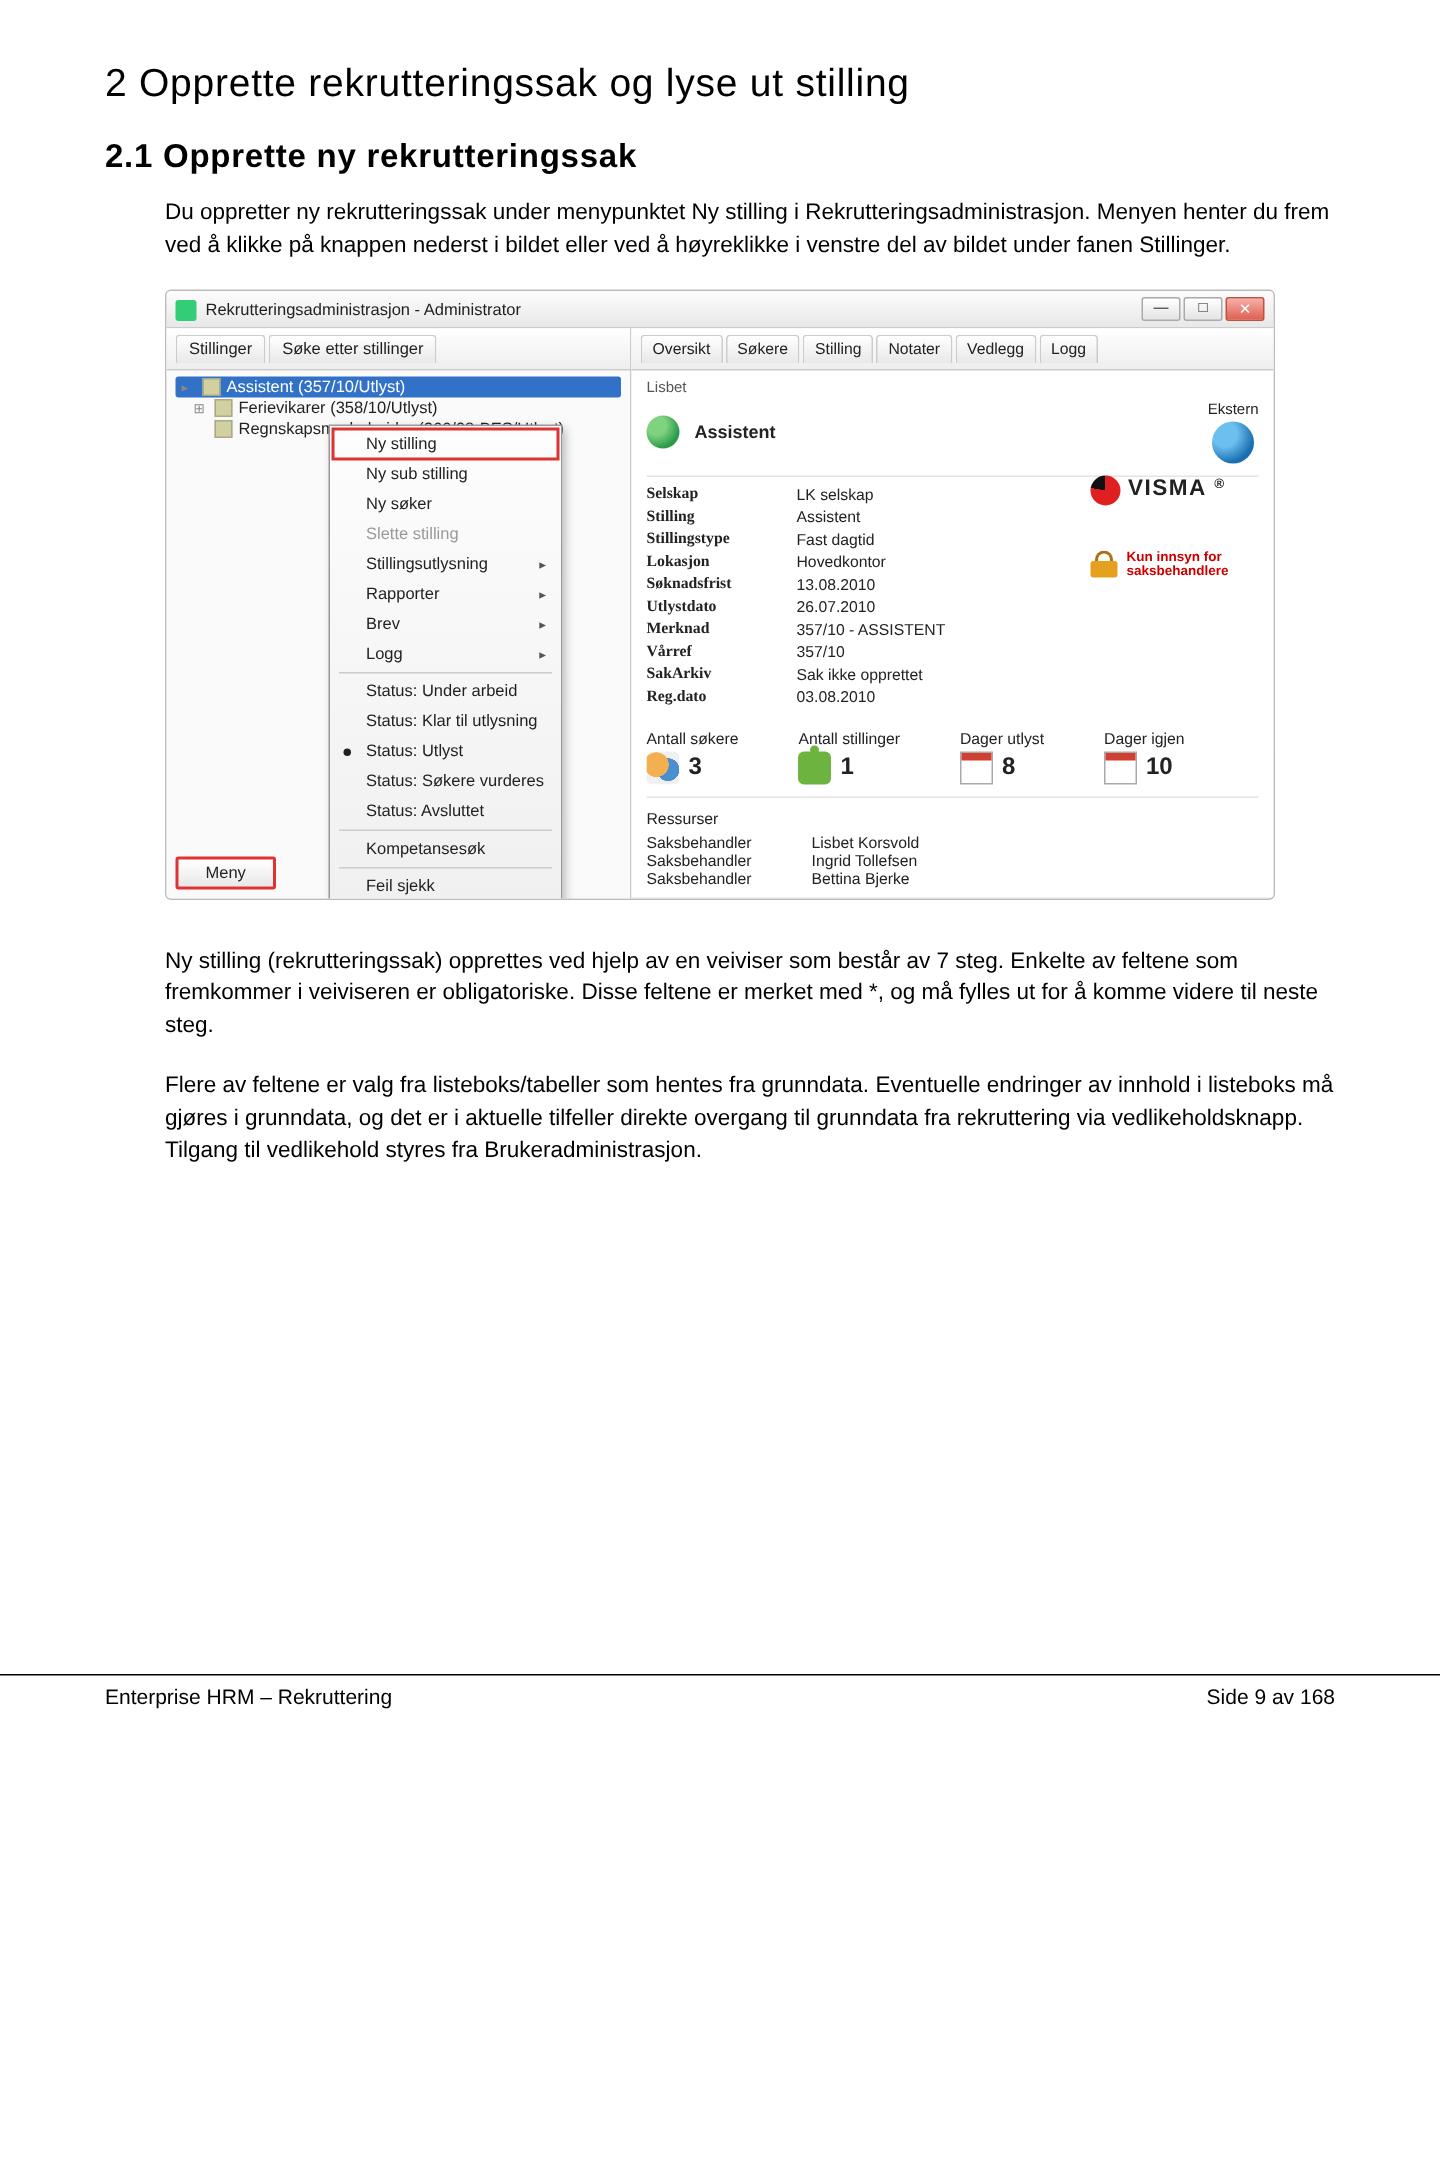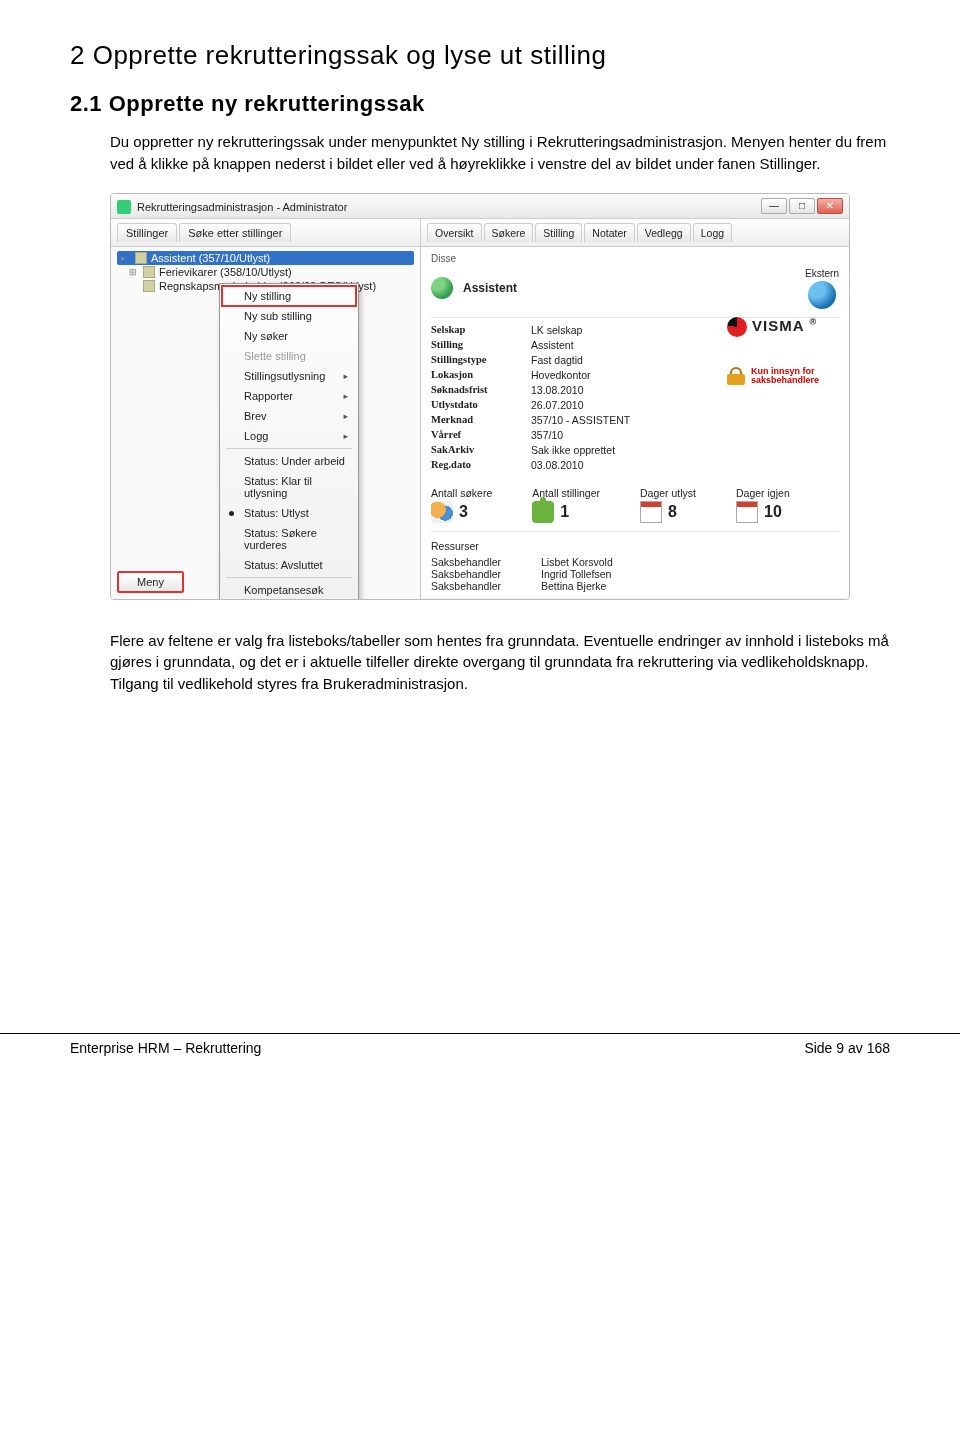--- a/index.html
+++ b/index.html
@@ -117,21 +117,21 @@
     color: #fff;
     border-radius: 2px;
     padding-left: 4px;
   }
   .tree-toggle { color:#888; font-size:9px; width:10px; }
   .tree-icon { width:12px; height:12px; background:#d0d0a0; border:1px solid #aa8; }
   .context-menu {
     position: absolute;
     top: 64px;
     left: 108px;
-    width: 140px;
+    width: 156px;
     background: linear-gradient(#fdfdfd,#f0f0f0);
     border: 1px solid #999;
     box-shadow: 2px 2px 6px rgba(0,0,0,0.25);
     padding: 2px;
     z-index: 5;
   }
   .cm-item {
     display: flex;
     align-items: center;
     justify-content: space-between;
@@ -306,21 +306,21 @@
         <div class="right-tabs">
           <div class="rtab">Oversikt</div>
           <div class="rtab">Søkere</div>
           <div class="rtab">Stilling</div>
           <div class="rtab">Notater</div>
           <div class="rtab">Vedlegg</div>
           <div class="rtab">Logg</div>
         </div>
 
         <div class="r-content">
-          <div style="font-size:10px;color:#555;">Disse</div>
+          <div style="font-size:10px;color:#555;">Lisbet</div>
           <div class="annet-row">
             <div class="annet-left">
               <span class="globe-icon"></span>
               <span style="font-weight:bold;font-size:12px;">Assistent</span>
             </div>
             <div style="display:flex;flex-direction:column;align-items:center;gap:2px;">
               <span style="font-size:10px;">Ekstern</span>
               <span class="ext-globe"></span>
             </div>
           </div>
@@ -410,19 +410,20 @@
               </span>
           <span class="lock-text">
             <span>Kun innsyn for</span><br><span>saksbehandlere</span>
           </span>
         </div>
       </div>
       </div>
     </div>
   </div>
 
+  <div class="para">Ny stilling (rekrutteringssak) opprettes ved hjelp av en veiviser som består av 7 steg. Enkelte av feltene som fremkommer i veiviseren er obligatoriske. Disse feltene er merket med *, og må fylles ut for å komme videre til neste steg.</div>
   <div class="para">Flere av feltene er valg fra listeboks/tabeller som hentes fra grunndata. Eventuelle endringer av innhold i listeboks må gjøres i grunndata, og det er i aktuelle tilfeller direkte overgang til grunndata fra rekruttering via vedlikeholdsknapp. Tilgang til vedlikehold styres fra Brukeradministrasjon.</div>
 </div>
 
 <div class="footer">
   <span>Enterprise HRM – Rekruttering</span>
   <span>Side 9 av 168</span>
 </div>
 
 </body></html>

